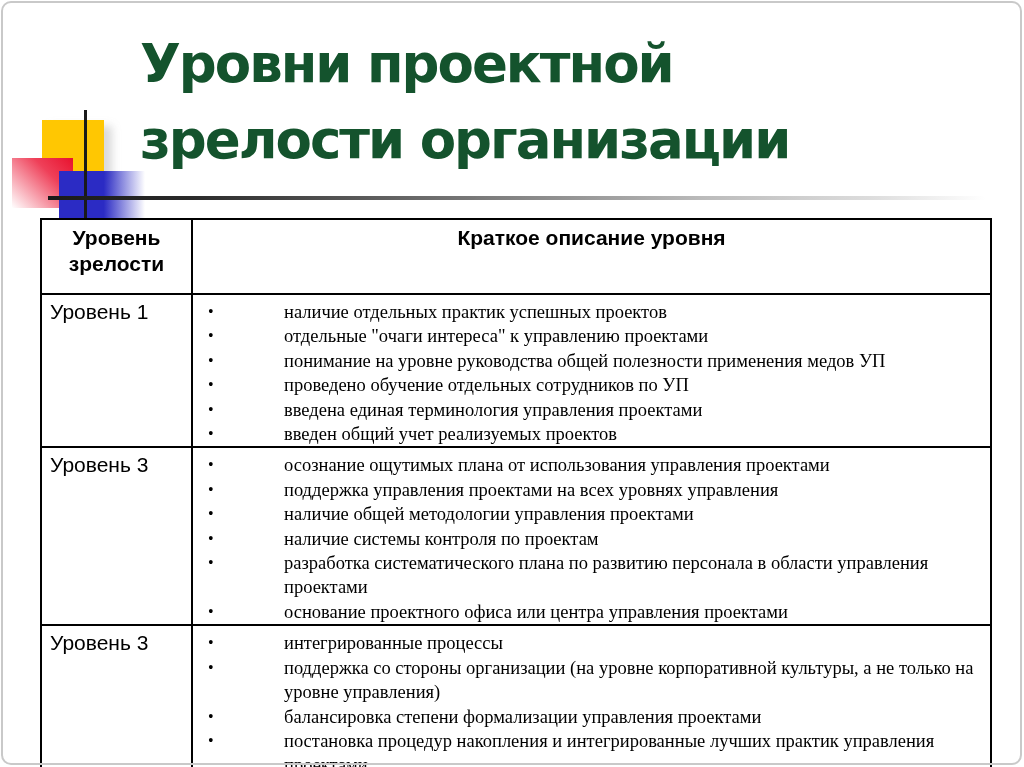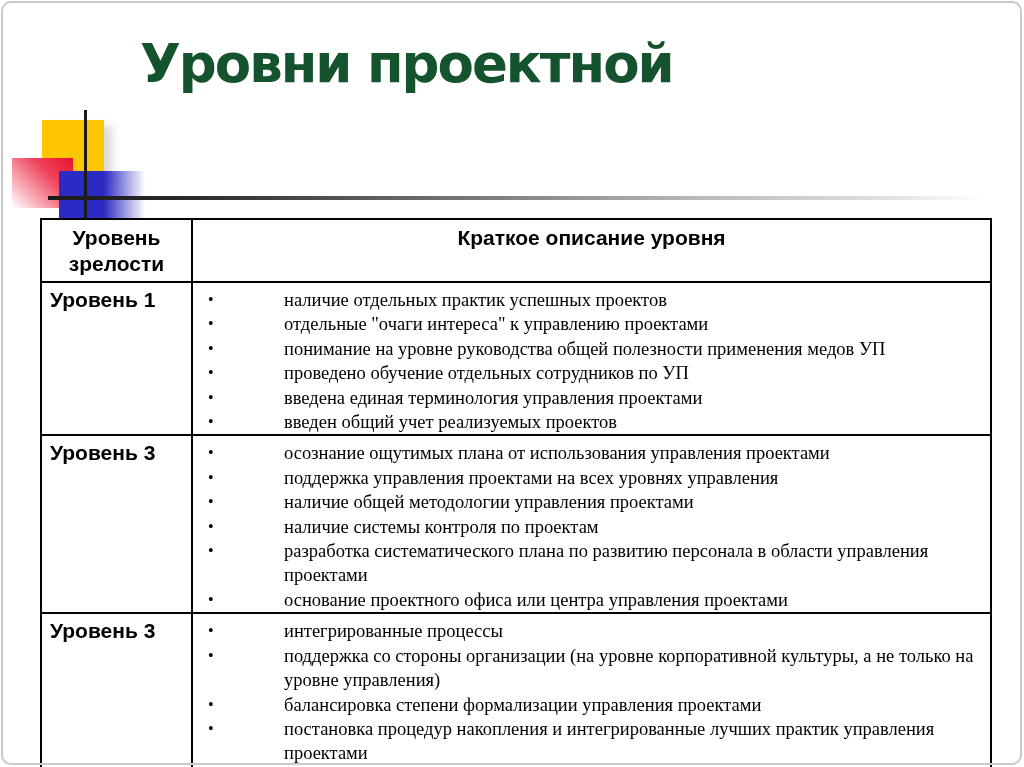--- a/index.html
+++ b/index.html
@@ -32,28 +32,28 @@
   
   .tbl-wrap{position:absolute;left:40px;top:218px;}
   table.maturity{border-collapse:collapse;table-layout:fixed;width:950px;}
   table.maturity td,table.maturity th{
     border:2px solid #000;vertical-align:top;background:#fff;
   }
   col.c-level{width:151px;}
   col.c-desc{width:799px;}
   th.h-level,th.h-desc{
     font-family:"Liberation Sans",sans-serif;font-weight:bold;font-size:21px;
-    color:#000;text-align:center;padding:5px 4px 4px 4px;line-height:26px;
+    color:#000;text-align:center;padding:5px 4px 16px 4px;line-height:26px;
   }
   tr.hdr{height:62px;}
   tr.r1{height:147px;}
   tr.r2{height:170px;}
   tr.r3{height:182px;}
   td.level{
-    font-family:"Liberation Sans",sans-serif;font-weight:bold;font-size:21px;
+    font-family:"Liberation Sans",sans-serif;font-weight:normal;font-size:21px;
     color:#000;padding:4px 4px 0 8px;line-height:26px;
   }
   td.desc{padding:0;}
   ul.bullets{
     margin:0;padding:5px 12px 0 15px;list-style:none;
     font-family:"Liberation Serif",serif;font-size:18.5px;line-height:24.4px;color:#000;
   }
   ul.bullets li{display:flex;align-items:flex-start;}
   ul.bullets .b{flex:0 0 32px;width:32px;font-size:16px;}
   ul.bullets .t{flex:1;margin-left:44px;}
@@ -64,20 +64,21 @@
 <div class="slide">
 
   <div class="sq sq-yellow"></div>
   <div class="sq sq-red"></div>
   <div class="sq sq-blue"></div>
   <div class="v-line"></div>
   <div class="h-line"></div>
 
   <div class="title">
     <span>Уровни проектной</span>
+    <span>зрелости организации</span>
   </div>
 
   <div class="tbl-wrap">
     <table class="maturity">
       <colgroup>
           <col class="c-level">
           <col class="c-desc">
         </colgroup>
       <tbody>
           <tr class="hdr">

